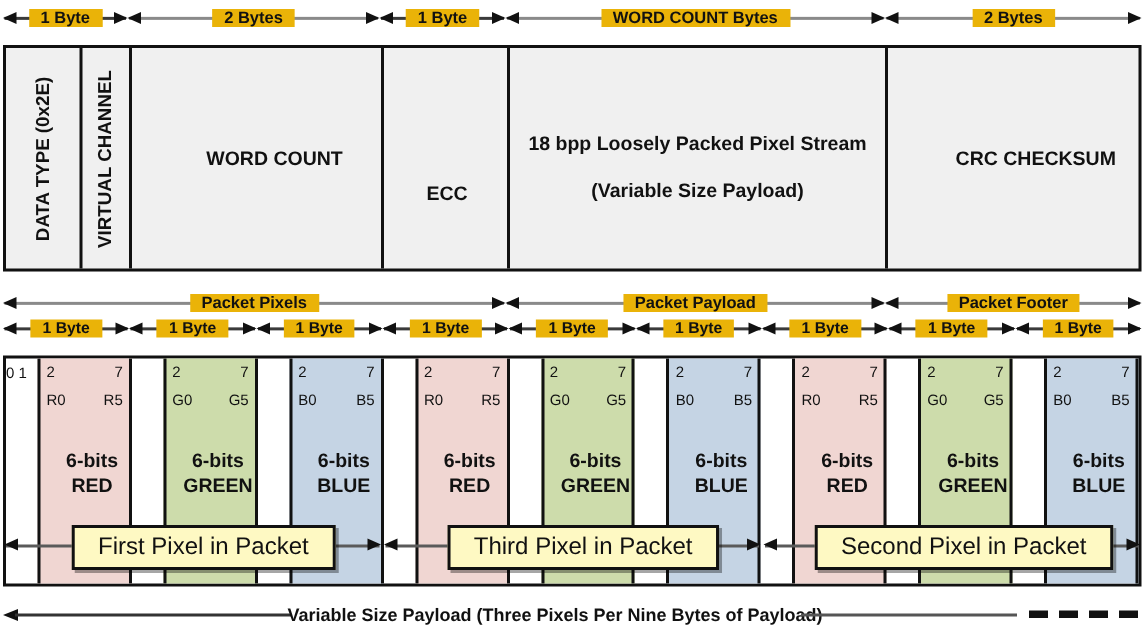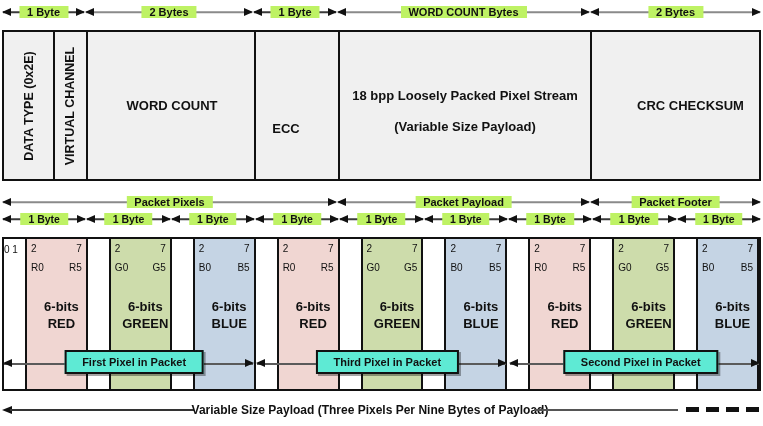--- a/index.html
+++ b/index.html
@@ -8,21 +8,21 @@
   
   .arrow-row{position:absolute;left:2px;width:759px;height:14px;}
   .aseg{position:absolute;top:0;height:100%;}
   .aseg .ln{position:absolute;left:1px;right:1px;top:50%;transform:translateY(-50%);height:1.5px;background:#8a8a8a;}
   .dark .ln{background:#3a3a3a;}
   .aseg .hl,.aseg .hr{position:absolute;top:50%;transform:translateY(-50%);width:0;height:0;
       border-top:4.5px solid transparent;border-bottom:4.5px solid transparent;}
   .aseg .hl{left:0;border-right:9px solid #111;}
   .aseg .hr{right:0;border-left:9px solid #111;}
   .aseg .lbl{position:absolute;left:50%;top:50%;transform:translate(-50%,-50%);
-      background:#bef264;padding:0 8px;font-weight:bold;font-size:11px;white-space:nowrap;}
+      background:#eab308;padding:0 8px;font-weight:bold;font-size:11px;white-space:nowrap;}
   .flexrow{display:flex;}
   .flexrow .aseg{position:relative;flex:1;}
   
   .packet-box{position:absolute;left:2px;top:30px;width:759px;height:151px;
       background:#f0f0f0;border:2px solid #111;box-sizing:border-box;}
   .pdiv{position:absolute;top:0;bottom:0;width:2px;background:#111;}
   .pfield{position:absolute;top:0;bottom:0;display:flex;align-items:center;justify-content:center;
       text-align:center;font-weight:bold;font-size:13px;}
   .vtext{transform:rotate(-90deg);white-space:nowrap;font-size:12.5px;}
   .payload-lines div{white-space:nowrap;}
@@ -42,21 +42,21 @@
       text-align:center;font-weight:bold;font-size:13px;line-height:1.3;margin-left:10px;}
   
   .groups{position:absolute;left:2px;top:237px;width:759px;height:154px;display:flex;}
   .pgroup{flex:1;position:relative;}
   .gln{position:absolute;left:2px;right:2px;top:126px;height:1.5px;background:#5a5a5a;z-index:2;}
   .ghl,.ghr{position:absolute;top:126px;transform:translateY(-50%);width:0;height:0;z-index:2;
       border-top:4.5px solid transparent;border-bottom:4.5px solid transparent;}
   .ghl{left:1px;border-right:9px solid #111;}
   .ghr{right:1px;border-left:9px solid #111;}
   .glabel{position:absolute;top:113px;left:50%;transform:translateX(-46%);z-index:3;
-      background:#5eead4;border:2px solid #111;padding:4px 16px;font-weight:bold;font-size:11px;
+      background:#fef9c3;border:2px solid #111;padding:4px 16px;font-weight:normal;font-size:16px;
       white-space:nowrap;box-shadow:2px 2px 0 rgba(0,0,0,0.35);}
   
   .footer{position:absolute;left:0;top:399px;width:763px;height:22px;}
   .f-lline{position:absolute;left:10px;width:184px;top:10px;height:1.5px;background:#333;}
   .f-lhead{position:absolute;left:2px;top:10.5px;transform:translateY(-50%);width:0;height:0;
       border-top:4.5px solid transparent;border-bottom:4.5px solid transparent;border-right:10px solid #111;}
   .f-text{position:absolute;left:370px;top:4px;transform:translateX(-50%);
       font-weight:bold;font-size:12px;white-space:nowrap;}
   .f-rline{position:absolute;left:534px;width:144px;top:10px;height:1.5px;background:#555;}
   .f-dashes{position:absolute;left:686px;top:8px;width:74px;height:5px;
@@ -103,24 +103,24 @@
   <div class="pdiv" style="left:82px;"></div>
   <div class="pdiv" style="left:250px;"></div>
   <div class="pdiv" style="left:334px;"></div>
   <div class="pdiv" style="left:586px;"></div>
   <div class="pfield" style="left:0;width:49px;">
     <span class="vtext">DATA TYPE (0x2E)</span>
   </div>
   <div class="pfield" style="left:51px;width:31px;">
     <span class="vtext">VIRTUAL CHANNEL</span>
   </div>
-  <div class="pfield" style="left:84px;width:168px;">
+  <div class="pfield" style="left:84px;width:168px;padding-left:11px;">
     <span>WORD COUNT</span>
   </div>
-  <div class="pfield" style="left:248px;width:68px;margin-top:46px;">
+  <div class="pfield" style="left:260px;width:68px;margin-top:46px;">
     <span>ECC</span>
   </div>
   <div class="pfield payload-lines" style="left:336px;width:250px;flex-direction:column;margin-top:10px;">
     <div>18 bpp Loosely Packed Pixel Stream</div>
     <div>(Variable Size Payload)</div>
   </div>
   <div class="pfield" style="left:588px;width:197px;">
     <span>CRC CHECKSUM</span>
   </div>
 </div>

